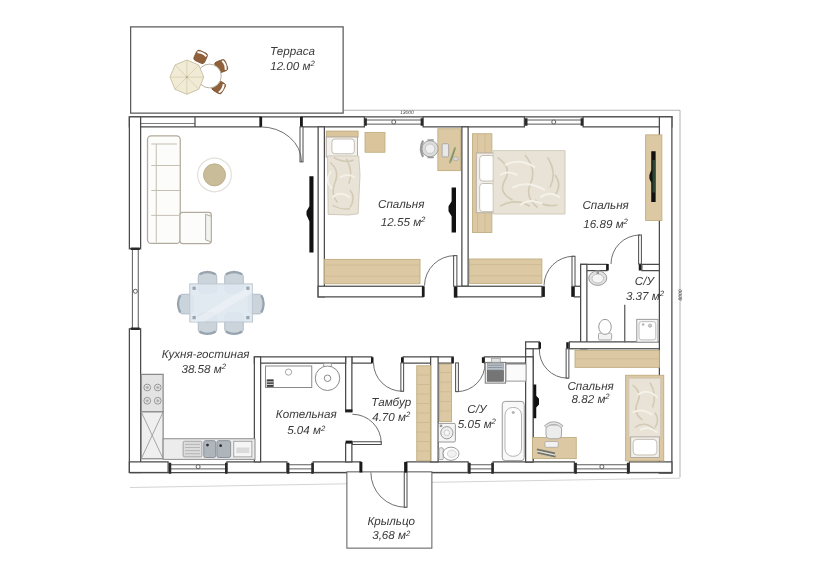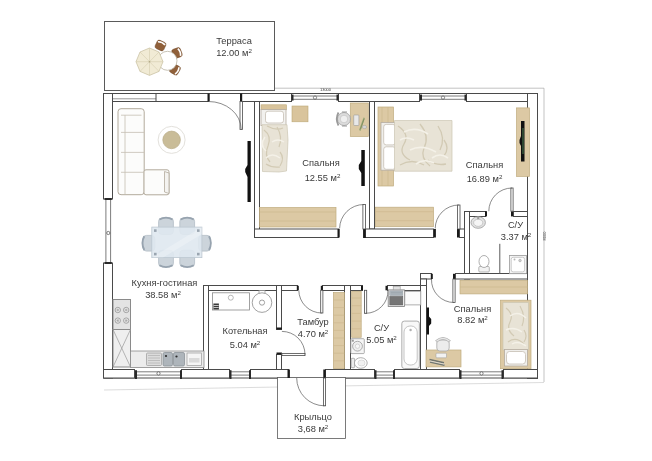--- a/index.html
+++ b/index.html
@@ -1,16 +1,16 @@
 <!DOCTYPE html>
 <html><head>
 <meta charset="utf-8">
 <style>
   html,body{margin:0;padding:0;background:#ffffff;}
-  #plan{width:652px;height:461px;position:relative;font-family:"Liberation Sans",sans-serif;}
+  #plan{width:652px;height:461px;position:relative;font-family:"Liberation Sans",sans-serif;font-style:italic;}
   svg{display:block;}
   text{font-family:"Liberation Sans",sans-serif;fill:#3a3a3a;}
 </style>
 </head>
 <body>
 <div id="plan">
 <svg width="652" height="461" viewBox="0 0 652 461">
 <rect x="0" y="0" width="652" height="461" fill="#ffffff"></rect>
 
 <g>

